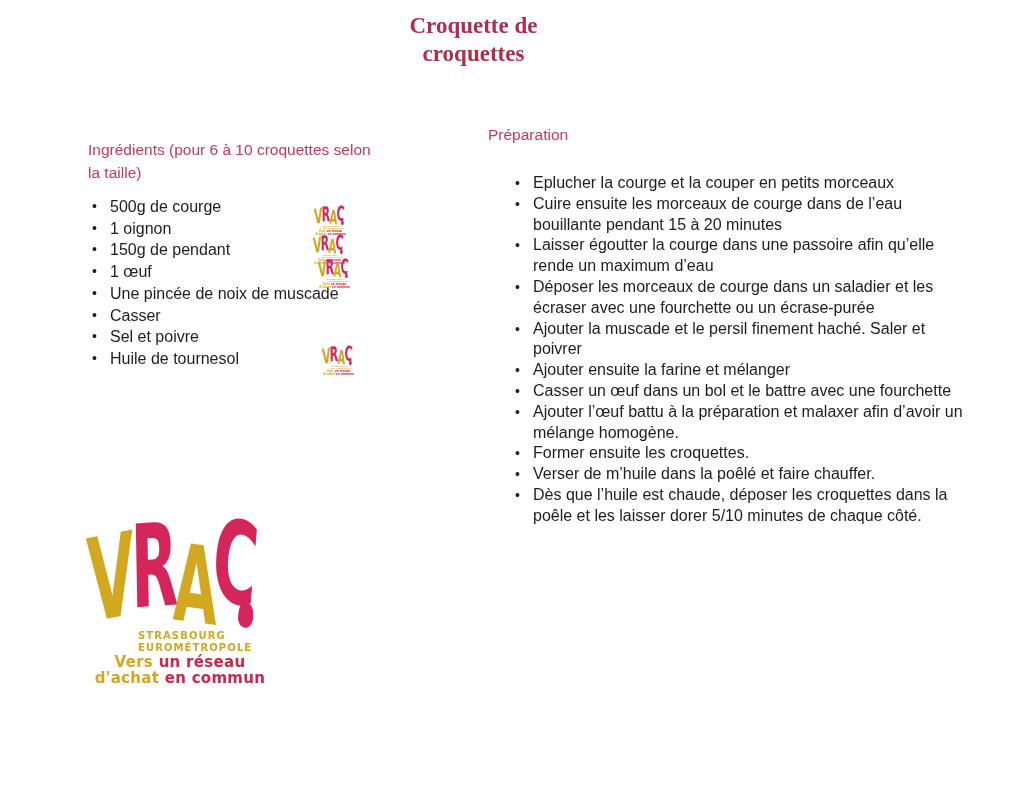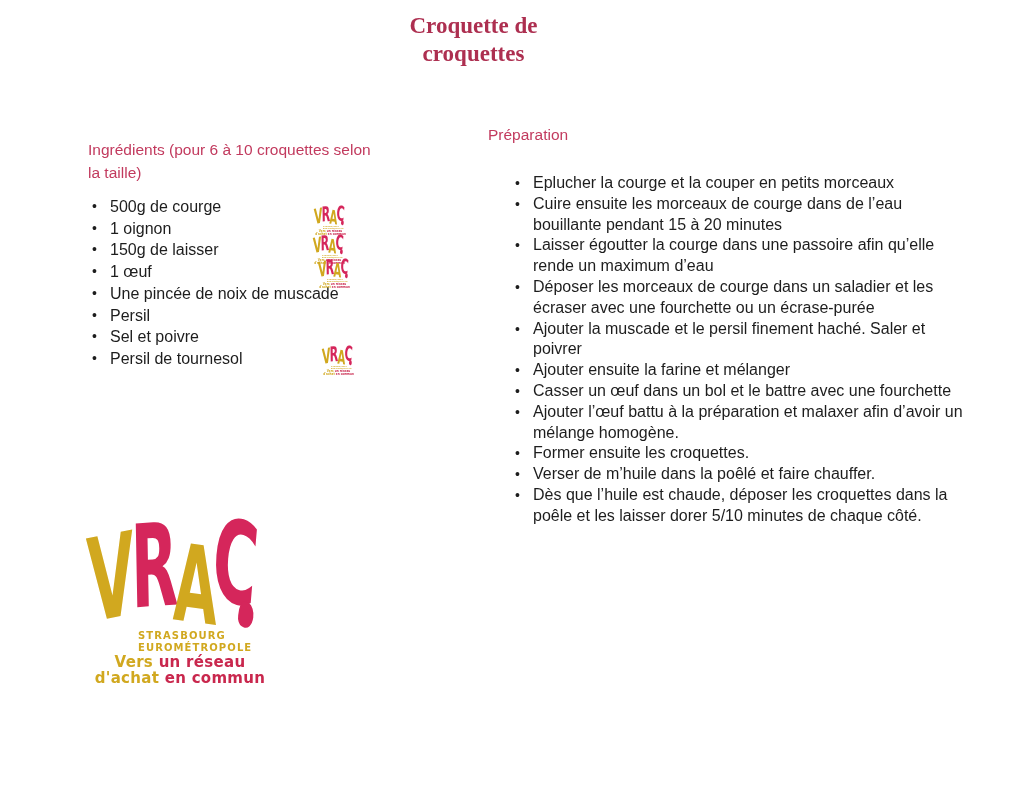--- a/index.html
+++ b/index.html
@@ -100,26 +100,26 @@
   <div class="doc-title">
     <div>Croquette de</div>
     <div>croquettes</div>
   </div>
 
   <h2 class="sec-heading ing-heading">Ingrédients (pour 6 à 10 croquettes selon la taille)</h2>
 
   <ul class="doc-list ing-list">
     <li>500g de courge</li>
     <li>1 oignon</li>
-    <li>150g de laisser</li>
+    <li>150g de pendant</li>
     <li>1 œuf</li>
     <li>Une pincée de noix de muscade</li>
-    <li>Persil</li>
+    <li>Casser</li>
     <li>Sel et poivre</li>
-    <li>Persil de tournesol</li>
+    <li>Huile de tournesol</li>
   </ul>
 
   <h2 class="sec-heading prep-heading">Préparation</h2>
 
   <ul class="doc-list prep-list">
     <li>Eplucher la courge et la couper en petits morceaux</li>
     <li>Cuire ensuite les morceaux de courge dans de l’eau bouillante pendant 15 à 20 minutes</li>
     <li>Laisser égoutter la courge dans une passoire afin qu’elle rende un maximum d’eau</li>
     <li>Déposer les morceaux de courge dans un saladier et les écraser avec une fourchette ou un écrase-purée</li>
     <li>Ajouter la muscade et le persil finement haché. Saler et poivrer</li>

